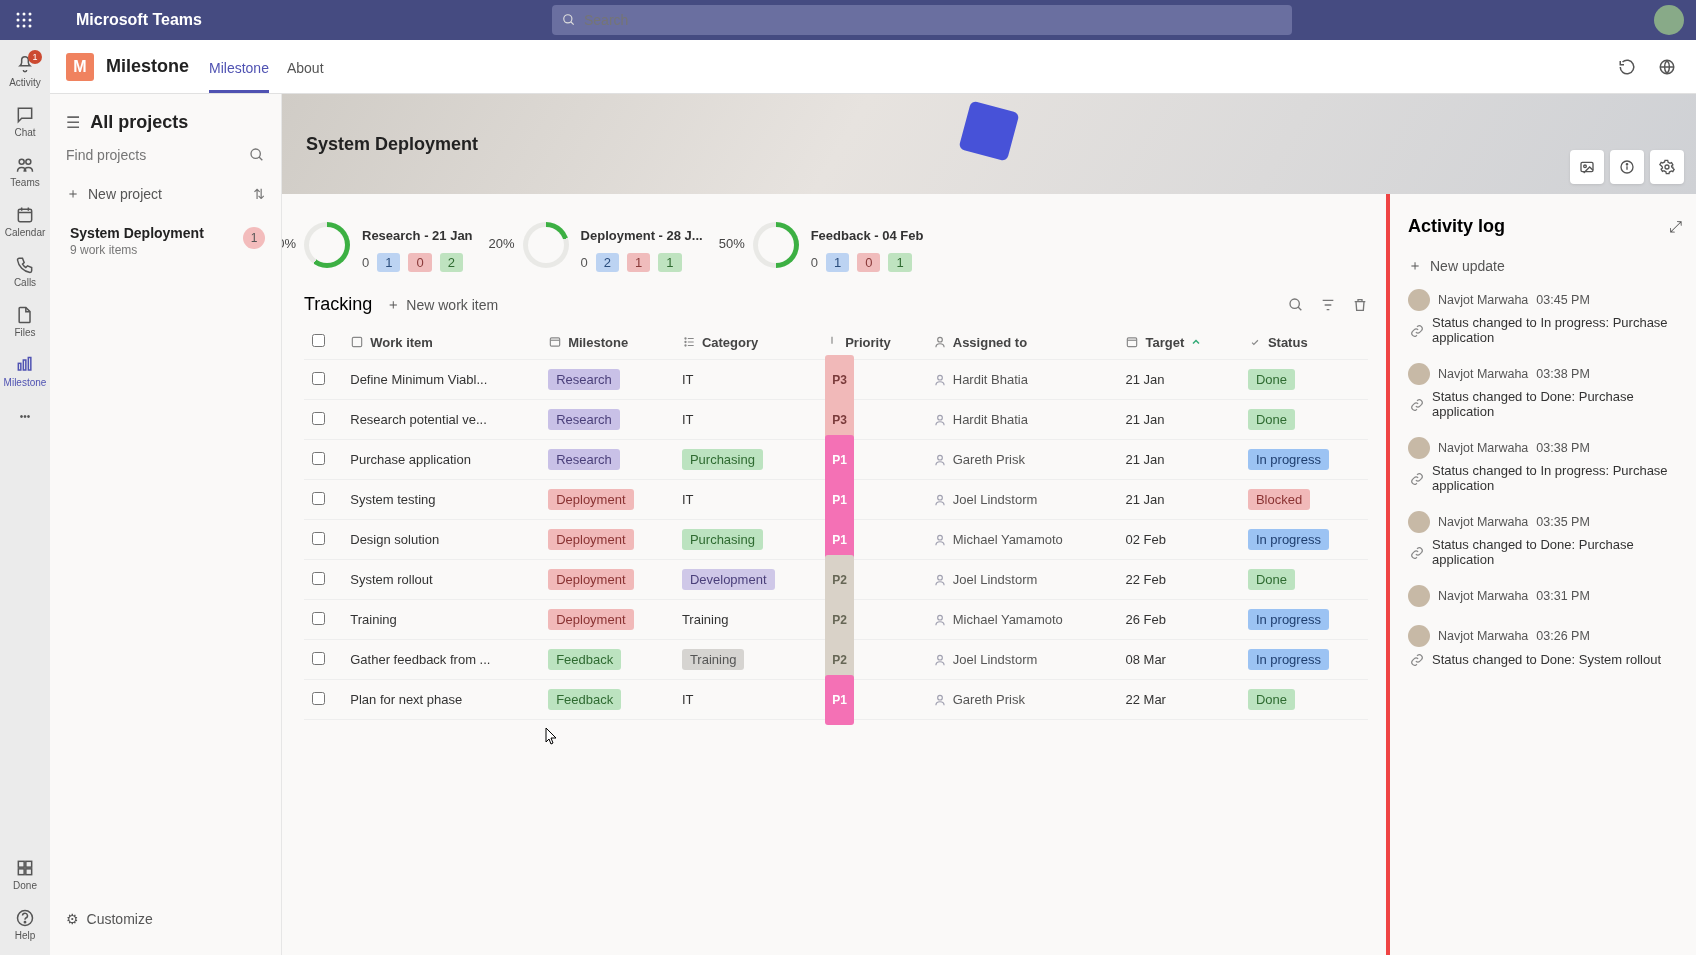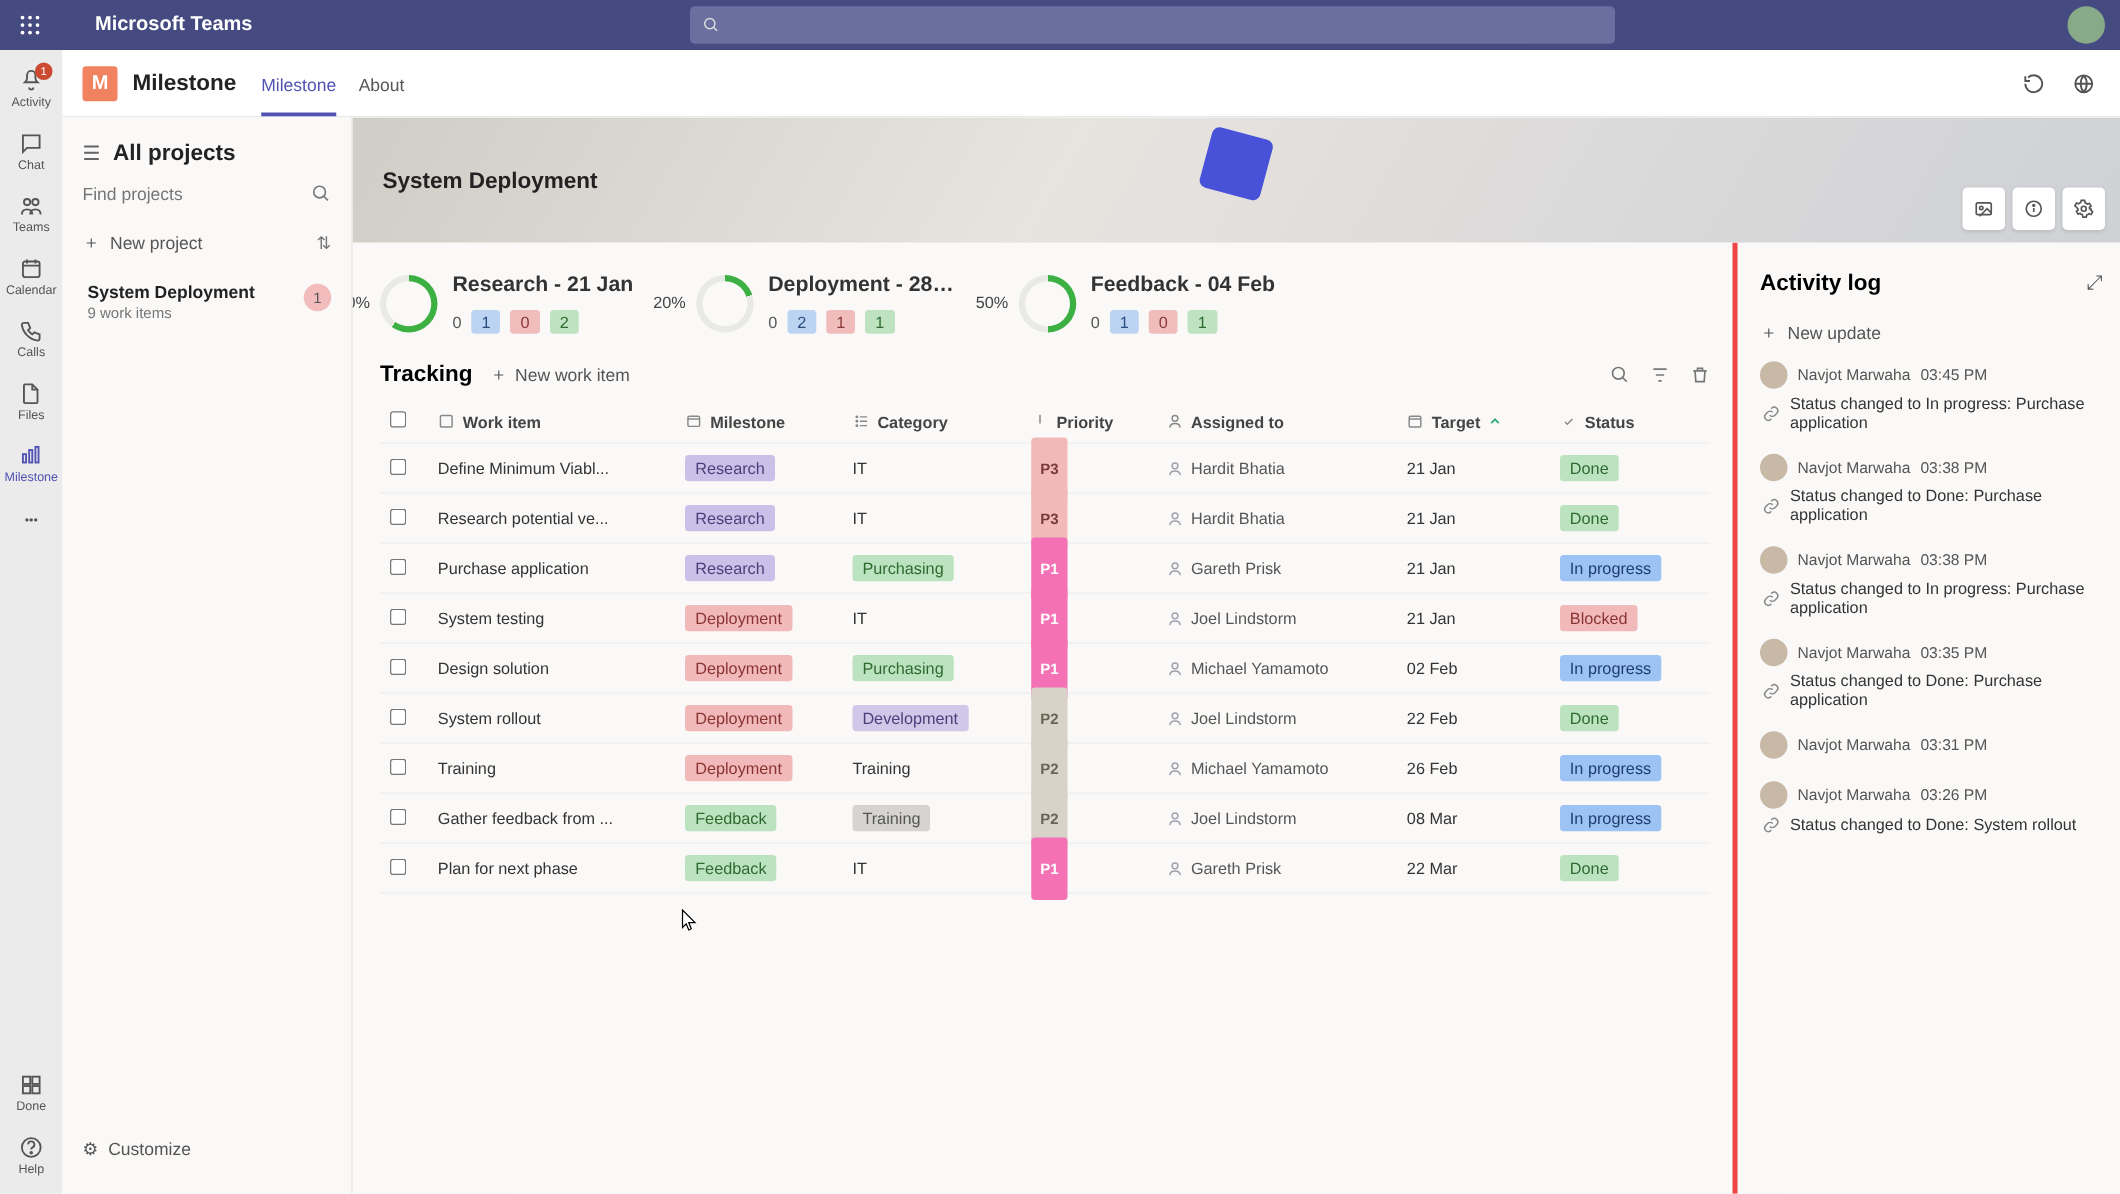--- a/index.html
+++ b/index.html
@@ -61,30 +61,30 @@
 .body2 { flex:1; display:flex; overflow:hidden; }
 .trackcol { flex:1; padding: 24px 18px 10px 22px; overflow:auto; }
 .actcol { width: 310px; border-left:4px solid #ef4444; padding: 22px 14px 10px 18px; display:flex; flex-direction:column; overflow:hidden;}
 
 .mstatus-hdr { display:flex; align-items:center; gap:10px; margin-bottom:14px;}
 .mstatus-hdr .t{ font-size:18px; font-weight:600; color:#222;}
 .mcards { display:flex; gap:50px; margin-bottom:22px;}
 .mcard { display:flex; align-items:center; gap:12px;}
 .mcard .ring { width:46px; height:46px; border-radius:50%; position:relative;}
 .mcard .ring .pct { position:absolute; left:-34px; top:14px; font-size:13px; color:#444;}
-.mcard .info .label { font-size:17px; font-weight:600; color:#333; margin-bottom:10px; max-width:150px; white-space:nowrap; overflow:hidden; text-overflow:ellipsis;}
+.mcard .info .label { font-size:13px; font-weight:600; color:#333; margin-bottom:10px; max-width:150px; white-space:nowrap; overflow:hidden; text-overflow:ellipsis;margin-top:10px;}
 .mcard .counts { display:flex; gap:8px; align-items:center;}
 .mcard .counts .n0 { color:#555; font-size:13px;}
 .chip { padding:2px 8px; border-radius:3px; font-size:13px; display:inline-flex; align-items:center;}
 .c-blue { background:#bcd3f2; color:#2a4d7d;}
 .c-pink { background:#f0bcbc; color:#8a3a3a;}
 .c-green { background:#bfe3c0; color:#2f6b31;}
 
 .tracking-hdr { display:flex; align-items:center; gap:14px; margin-bottom:10px;}
-.tracking-hdr .t{font-size:18px; font-weight:700;}
+.tracking-hdr .t{font-size:18px; font-weight:400;}
 .tracking-hdr .add{ display:flex; align-items:center; gap:6px; color:#555; font-size:14px; cursor:pointer;}
 .tracking-hdr .right{ margin-left:auto; display:flex; gap:16px; color:#777;}
 
 table.wt { width:100%; border-collapse:collapse; }
 table.wt th, table.wt td { border-bottom:1px solid #eee; text-align:left; font-size:13px; padding:9px 8px; color:#333; white-space:nowrap;}
 table.wt th { font-weight:600; color:#444;}
 table.wt td.ellip { max-width:150px; overflow:hidden; text-overflow:ellipsis;}
 .th-inner{display:flex; align-items:center; gap:6px;}
 td .assigned{display:flex; align-items:center; gap:6px; color:#555;}
 .person-icon{color:#a0a0b0;}
@@ -142,20 +142,21 @@
         </g>
       </svg>
   </div>
   <div class="brand">Microsoft Teams</div>
   <div class="search-wrap">
     <div class="search">
       <svg width="14" height="14" viewBox="0 0 24 24" fill="none" stroke="#ddd" stroke-width="2">
           <circle cx="10" cy="10" r="7"></circle>
           <line x1="20" y1="20" x2="15" y2="15"></line>
         </svg>
+      <input placeholder="Search" style="">
     </div>
   </div>
   <div class="avatar"></div>
 </div>
 
 <div class="leftrail" id="leftrail">
     <div class="rail-item">
       <span class="ic">
         <svg width="20" height="20" viewBox="0 0 24 24" fill="none" stroke="currentColor" stroke-width="1.8">
           <path d="M12 2a4 4 0 0 0-4 4v3a6 6 0 0 1-2 4h12a6 6 0 0 1-2-4V6a4 4 0 0 0-4-4zM10 18a2 2 0 0 0 4 0"></path>

